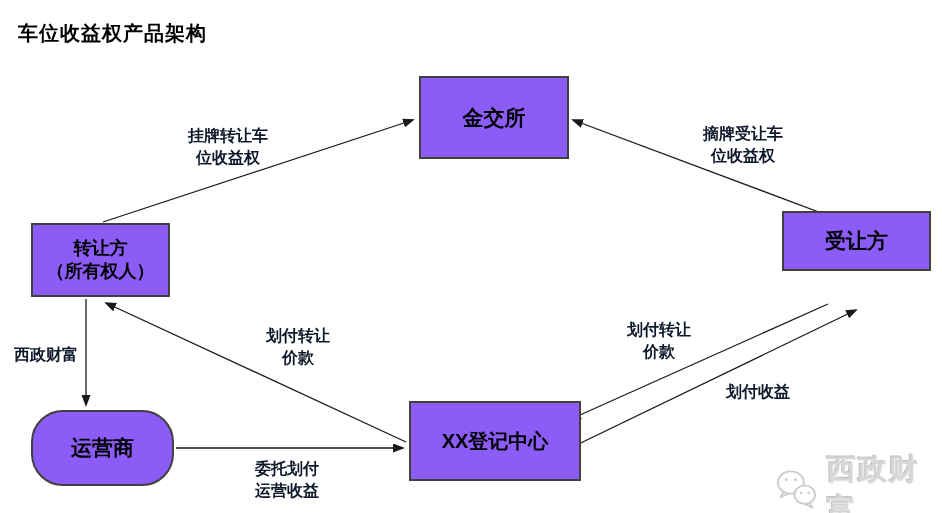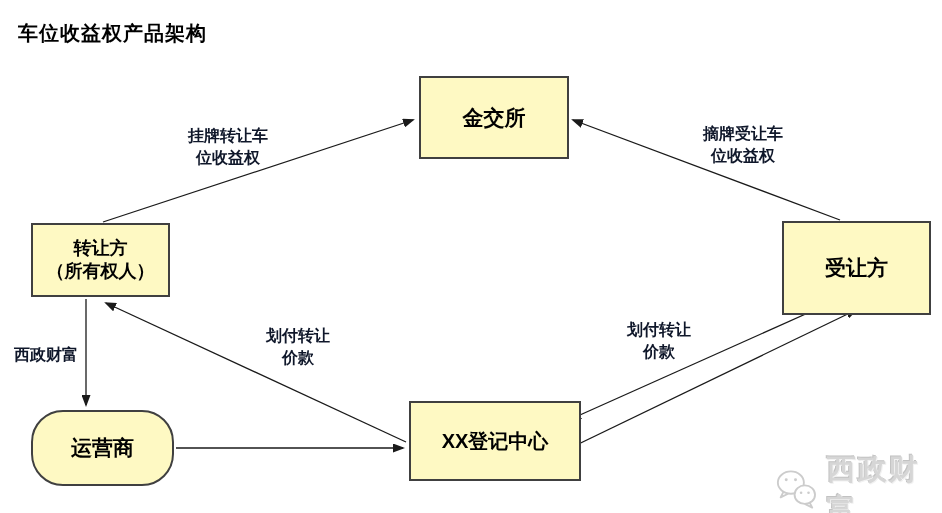--- a/index.html
+++ b/index.html
@@ -12,30 +12,30 @@
   }
   .title{
     position:absolute;left:18px;top:20px;
     font-size:20px;font-weight:800;color:#000;
     letter-spacing:1px;
   }
   .arrows{position:absolute;left:0;top:0;width:942px;height:513px;}
   .node{
     position:absolute;
     border:2px solid #404040;
-    background:#fef9c3;
+    background:#8b5cf6;
     display:flex;align-items:center;justify-content:center;
     text-align:center;
     font-weight:800;color:#000;
     box-sizing:border-box;
     line-height:1.3;
   }
   .node-exchange{left:419px;top:76px;width:150px;height:83px;font-size:21px;}
   .node-transferor{left:31px;top:223px;width:139px;height:74px;font-size:18px;}
-  .node-transferee{left:782px;top:221px;width:149px;height:94px;font-size:21px;text-align:right;}
+  .node-transferee{left:782px;top:211px;width:149px;height:60px;font-size:21px;text-align:right;}
   .node-operator{left:31px;top:410px;width:143px;height:76px;font-size:21px;border-radius:32px;}
   .node-registry{left:409px;top:401px;width:172px;height:80px;font-size:20px;}
   .edge-label{
     position:absolute;
     font-size:16px;font-weight:800;color:#0f172a;
     text-align:center;line-height:1.35;
     white-space:nowrap;
   }
   .lbl-list{left:153px;top:125px;width:150px;}
   .lbl-delist{left:668px;top:123px;width:150px;}
@@ -122,21 +122,26 @@
   <div class="edge-label lbl-pay-price-left">
     <span>划付转让</span><br>
     <span>价款</span>
   </div>
 
   <div class="edge-label lbl-pay-price-right">
     <span>划付转让</span><br>
     <span>价款</span>
   </div>
 
+  <div class="edge-label lbl-pay-income">划付收益</div>
 
+  <div class="edge-label lbl-entrust-pay">
+    <span>委托划付</span><br>
+    <span>运营收益</span>
+  </div>
 
   <div class="watermark">
     <svg width="46" height="46" viewBox="0 0 46 46" aria-hidden="true">
       <ellipse cx="16" cy="15" rx="14" ry="12" fill="none" stroke="#cccccc" stroke-width="2"></ellipse>
       <path d="M8,25 L5,31 L13,27" fill="none" stroke="#cccccc" stroke-width="2" stroke-linejoin="round"></path>
       <circle cx="11" cy="12" r="1.6" fill="#cccccc"></circle>
       <circle cx="21" cy="12" r="1.6" fill="#cccccc"></circle>
       <ellipse cx="31" cy="28" rx="11" ry="10" fill="#ffffff" stroke="#cccccc" stroke-width="2"></ellipse>
       <path d="M36,36 L39,42 L31,38" fill="none" stroke="#cccccc" stroke-width="2" stroke-linejoin="round"></path>
       <circle cx="27" cy="26" r="1.4" fill="#cccccc"></circle>

